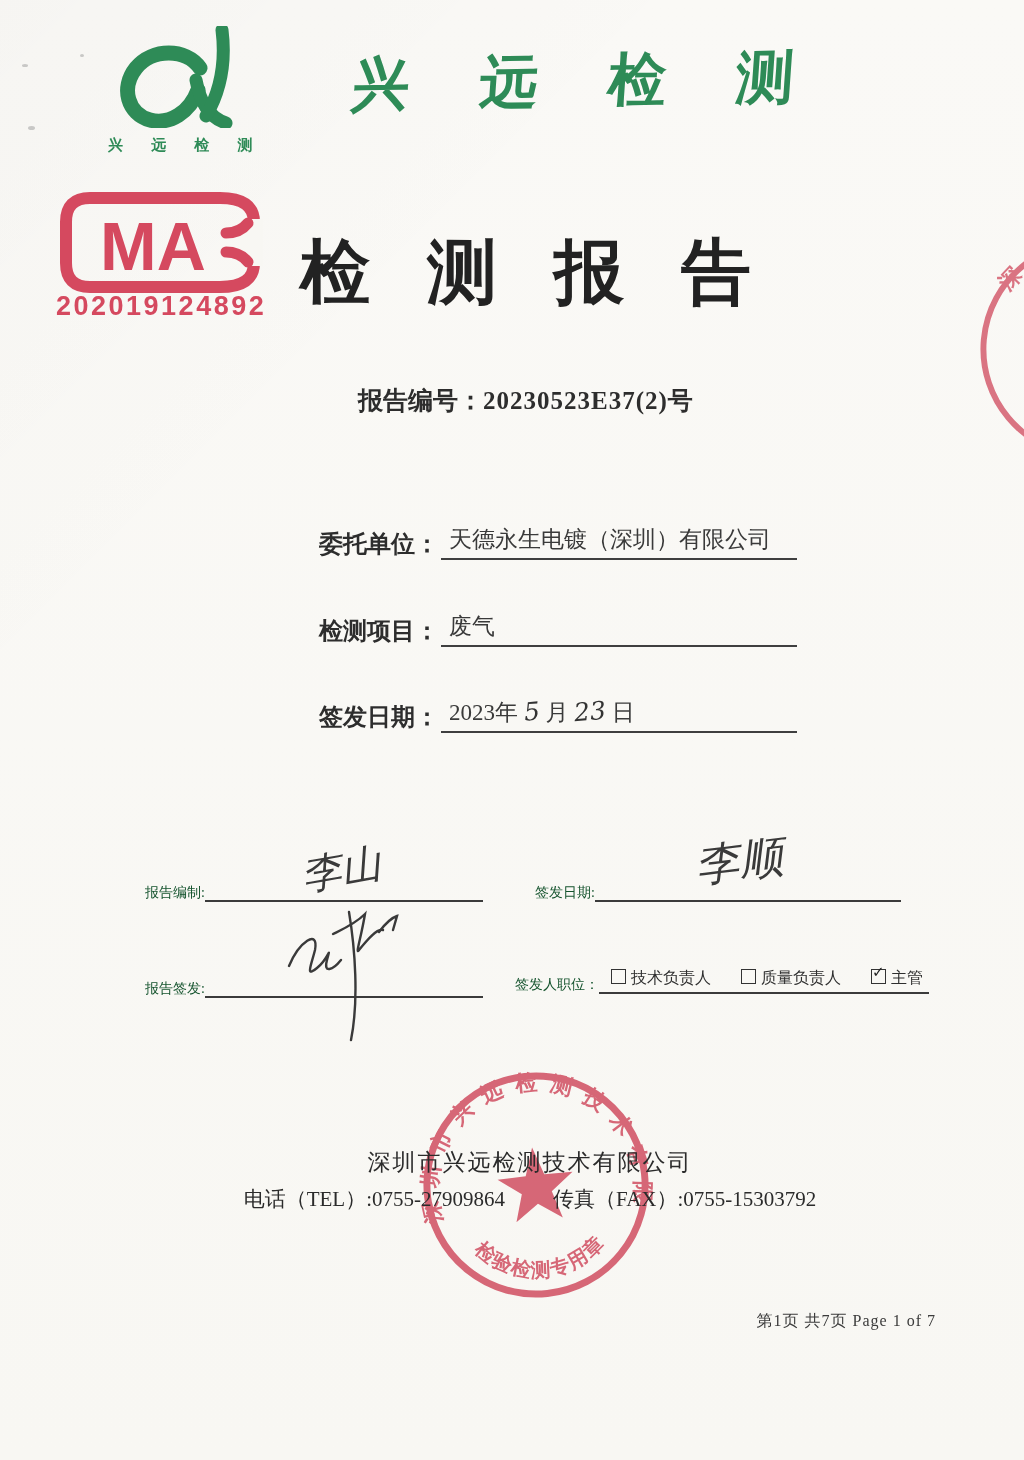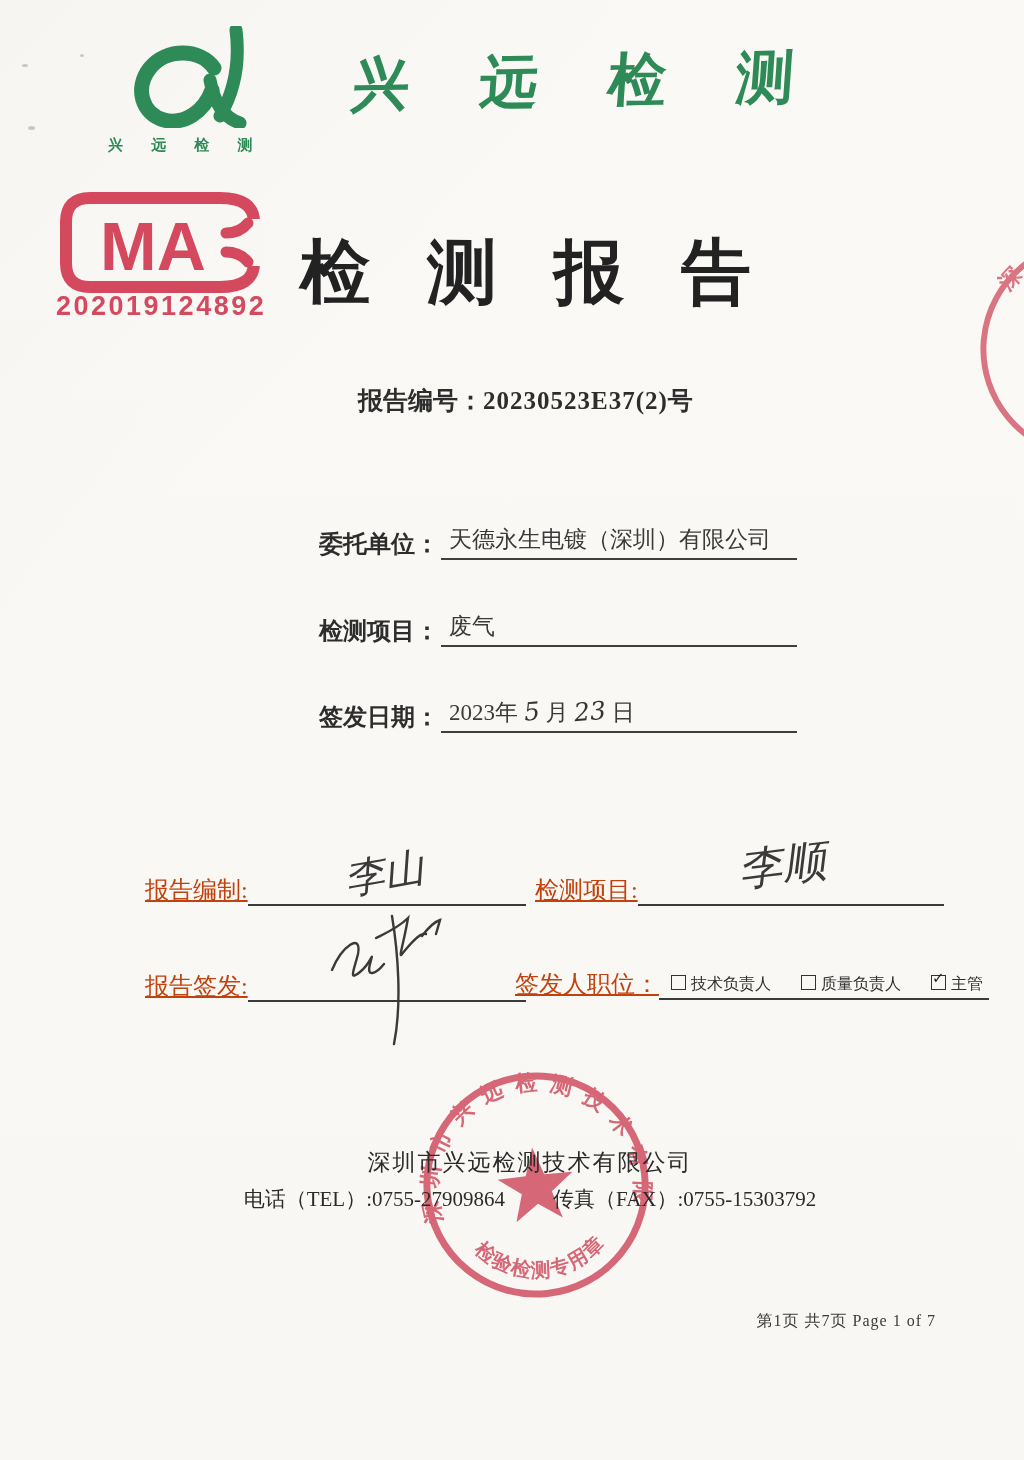--- a/index.html
+++ b/index.html
@@ -7,21 +7,21 @@
     width:1024px;height:1460px;position:relative;overflow:hidden;
     background:
       linear-gradient(135deg, rgba(0,0,0,0.015) 0%, rgba(0,0,0,0) 30%),
       linear-gradient(0deg, #f8f7f3, #faf9f6);
     font-family:"Liberation Serif","DejaVu Serif",serif;
     color:#2d2d2d;
   }
   .abs{position:absolute;}
 
   
-  .logo-wrap{left:108px;top:26px;width:150px;text-align:right;}
+  .logo-wrap{left:108px;top:26px;width:150px;text-align:left;}
   .logo-caption{
     margin-top:4px;color:#2e8b57;font-weight:bold;font-size:15px;
     letter-spacing:12px;font-family:"Liberation Sans",sans-serif;white-space:nowrap;
   }
   .brand-chars{
     left:352px;top:42px;color:#2e8b57;font-weight:bold;font-size:58px;
     letter-spacing:70px;white-space:nowrap;font-family:"DejaVu Serif",serif;
     transform:skewX(-5deg) rotate(-1deg);
   }
 
@@ -53,21 +53,21 @@
     display:inline-block;vertical-align:bottom;width:348px;
     border-bottom:2px solid #3f3f3f;font-size:23px;color:#3a3a3a;
     padding:0 0 3px 8px;margin-left:2px;
   }
   .hand{
     font-family:"DejaVu Serif",serif;font-style:italic;color:#333;
     display:inline-block;transform:rotate(-5deg);font-size:25px;
   }
 
   
-  .sig-label{font-size:24px;color:#c2410c;text-decoration:underline;}
+  .sig-label{font-size:14px;color:#14532d;}
   .sig-line{
     display:inline-block;vertical-align:bottom;border-bottom:2px solid #3b3b3b;
     position:relative;
   }
   .sig-hand{
     position:absolute;font-family:"DejaVu Serif",serif;font-style:italic;
     color:#3a3a3a;white-space:nowrap;
   }
   .opt-row{font-size:16px;color:#2e2e2e;white-space:nowrap;}
   .checkbox{display:inline-block;margin-right:5px;position:relative;
@@ -144,21 +144,21 @@
     <span>日</span>
   </span>
 </div>
 
 <div class="abs" style="left:145px;top:874px;white-space:nowrap;">
   <span class="sig-label">报告编制:</span><span class="sig-line" style="width:278px;height:26px;">
     <span class="sig-hand" style="left:96px;top:-32px;font-size:40px;transform:rotate(-10deg);">李山</span>
   </span>
 </div>
 <div class="abs" style="left:535px;top:874px;white-space:nowrap;">
-  <span class="sig-label">检测项目:</span><span class="sig-line" style="width:306px;height:26px;">
+  <span class="sig-label">签发日期:</span><span class="sig-line" style="width:306px;height:26px;">
     <span class="sig-hand" style="left:100px;top:-42px;font-size:44px;transform:rotate(-7deg);">李顺</span>
   </span>
 </div>
 
 <div class="abs" style="left:145px;top:970px;white-space:nowrap;">
   <span class="sig-label">报告签发:</span><span class="sig-line" style="width:278px;height:26px;">
     <svg class="sig-hand" style="left:70px;top:-66px;" width="160" height="140" viewBox="0 0 160 140">
       <g fill="none" stroke="#3a3a3a" stroke-width="2.4" stroke-linecap="round">
         <path d="M 14 62 C 24 38 44 24 40 46 C 36 62 30 74 42 64 C 54 54 56 40 52 56 C 48 70 58 66 66 56"></path>
         <path d="M 58 30 C 66 26 80 20 90 10 C 86 34 80 52 84 46 C 92 36 102 24 108 26"></path>

